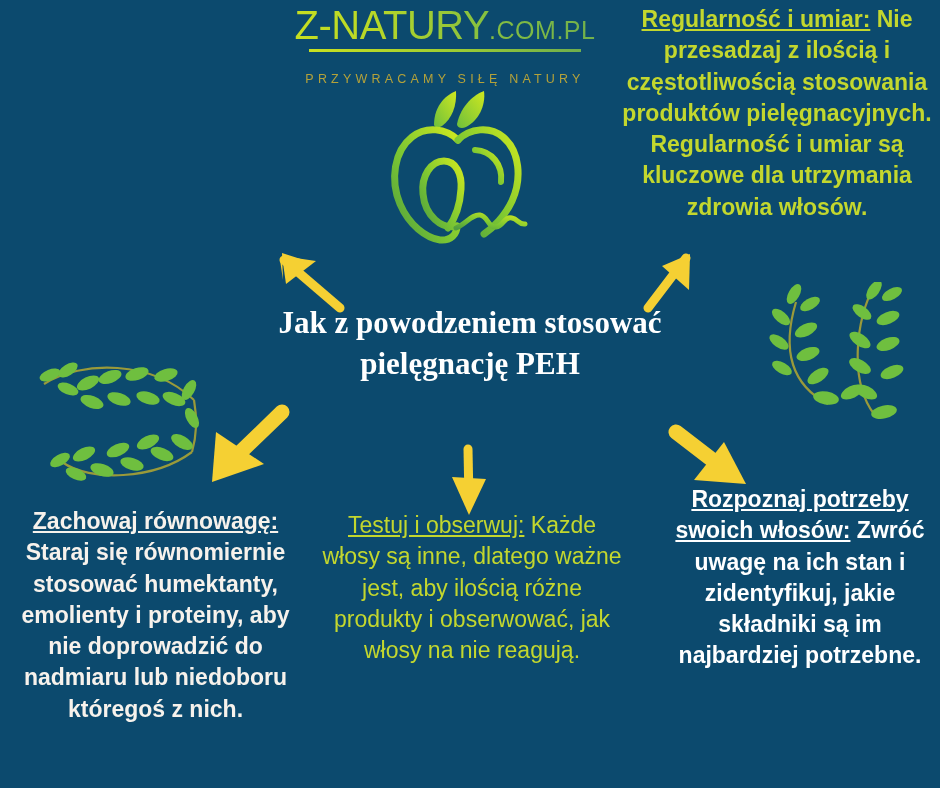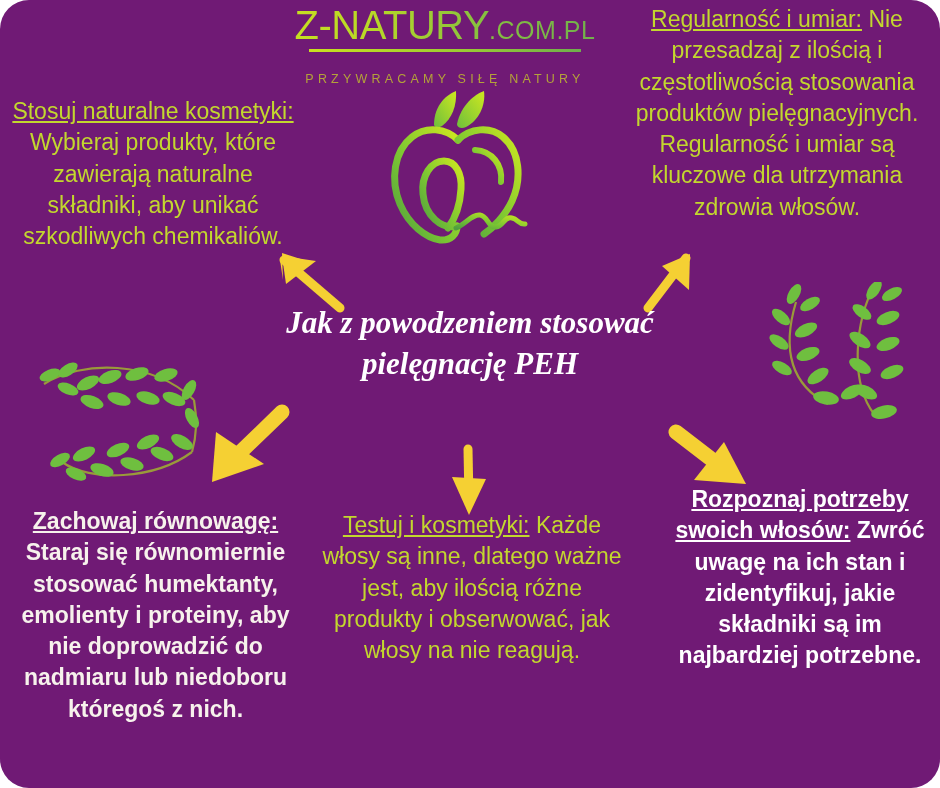--- a/index.html
+++ b/index.html
@@ -9,23 +9,22 @@
   body {
     width: 940px;
     height: 788px;
     overflow: hidden;
     font-family: "Liberation Sans", sans-serif;
   }
   #canvas {
     position: relative;
     width: 940px;
     height: 788px;
-    background: #701a75;
+    background: #0c4a6e;
     overflow: hidden;
-    border-radius: 29px;
   }
 
   
   #logo-block {
     position: absolute;
     left: 280px;
     top: 4px;
     width: 330px;
     text-align: center;
   }
@@ -74,21 +73,20 @@
     position: absolute;
     left: 275px;
     top: 303px;
     width: 390px;
     text-align: center;
     color: #ffffff;
     font-family: "Liberation Serif", serif;
     font-weight: bold;
     font-size: 31px;
     line-height: 1.32;
-    font-style: italic;
   }
 
   
   .textblock {
     position: absolute;
     text-align: center;
     line-height: 1.36;
   }
   .textblock .lead {
     text-decoration: underline;
@@ -104,21 +102,21 @@
     font-size: 23px;
     font-weight: 700;
   }
   .white-bold {
     color: #ffffff;
     font-size: 23px;
     font-weight: bold;
   }
 
   #block-top-left   { left: 8px;   top: 96px;  width: 290px; }
-  #block-top-right  { left: 622px; top: 4px;   width: 310px; }
+  #block-top-right  { left: 622px; top: 4px;   width: 310px; font-weight: bold; }
   #block-bot-left   { left: 8px;   top: 506px; width: 295px; }
   #block-bot-center { left: 322px; top: 510px; width: 300px; }
   #block-bot-right  { left: 664px; top: 484px; width: 272px; }
 
   
   .arrow { position: absolute; }
   #arrow-top-left   { left: 272px; top: 248px; }
   #arrow-top-right  { left: 640px; top: 248px; }
   #arrow-bot-left   { left: 188px; top: 402px; }
   #arrow-bot-center { left: 448px; top: 443px; }
@@ -260,33 +258,30 @@
 
   <div class="arrow" id="arrow-bot-right">
     <svg width="104" height="84" viewBox="0 0 104 84" xmlns="http://www.w3.org/2000/svg">
       <path d="M10 8 L62 48" stroke="#f5d033" stroke-width="15" stroke-linecap="round"></path>
       <path d="M80 60 L28 56 L58 18 Z" fill="#f5d033"></path>
     </svg>
   </div>
 
   <div id="center-title">Jak z powodzeniem stosować pielęgnację PEH</div>
 
-  <div class="textblock green" id="block-top-left">
-    <span class="lead">Stosuj naturalne kosmetyki:</span><span> Wybieraj produkty, które zawierają naturalne składniki, aby unikać szkodliwych chemikaliów.</span>
-  </div>
 
   <div class="textblock green" id="block-top-right">
     <span class="lead">Regularność i umiar:</span><span> Nie przesadzaj z ilością i częstotliwością stosowania produktów pielęgnacyjnych. Regularność i umiar są kluczowe dla utrzymania zdrowia włosów.</span>
   </div>
 
   <div class="textblock white" id="block-bot-left">
     <span class="lead">Zachowaj równowagę:</span><span> Staraj się równomiernie stosować humektanty, emolienty i proteiny, aby nie doprowadzić do nadmiaru lub niedoboru któregoś z nich.</span>
   </div>
 
   <div class="textblock green" id="block-bot-center">
-    <span class="lead">Testuj i kosmetyki:</span><span> Każde włosy są inne, dlatego ważne jest, aby ilością różne produkty i obserwować, jak włosy na nie reagują.</span>
+    <span class="lead">Testuj i obserwuj:</span><span> Każde włosy są inne, dlatego ważne jest, aby ilością różne produkty i obserwować, jak włosy na nie reagują.</span>
   </div>
 
   <div class="textblock white-bold" id="block-bot-right">
     <span class="lead">Rozpoznaj potrzeby swoich włosów:</span><span> Zwróć uwagę na ich stan i zidentyfikuj, jakie składniki są im najbardziej potrzebne.</span>
   </div>
 
 </div>
 
 </body></html>

